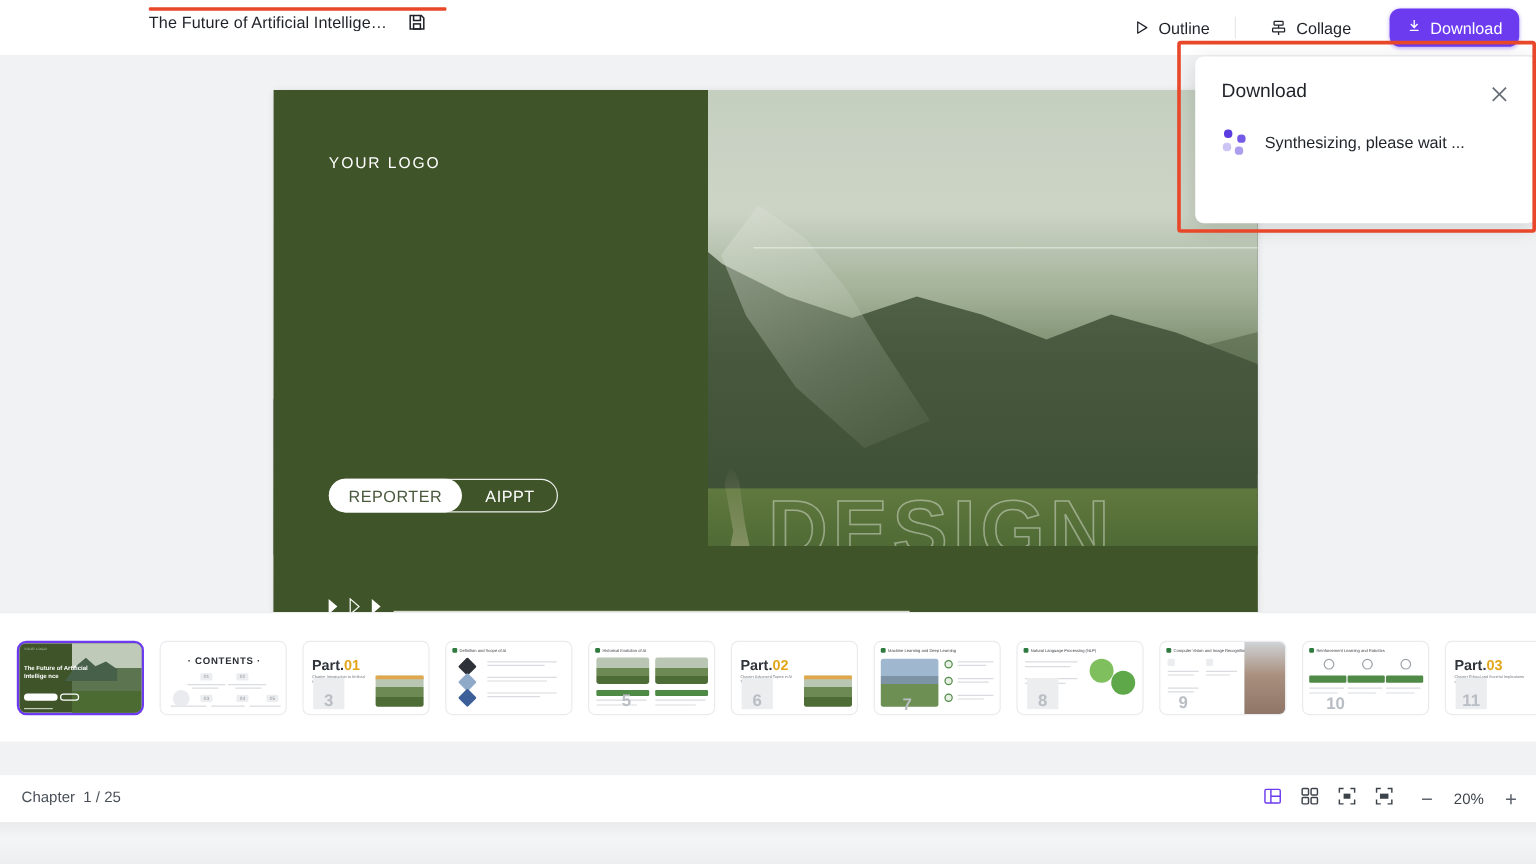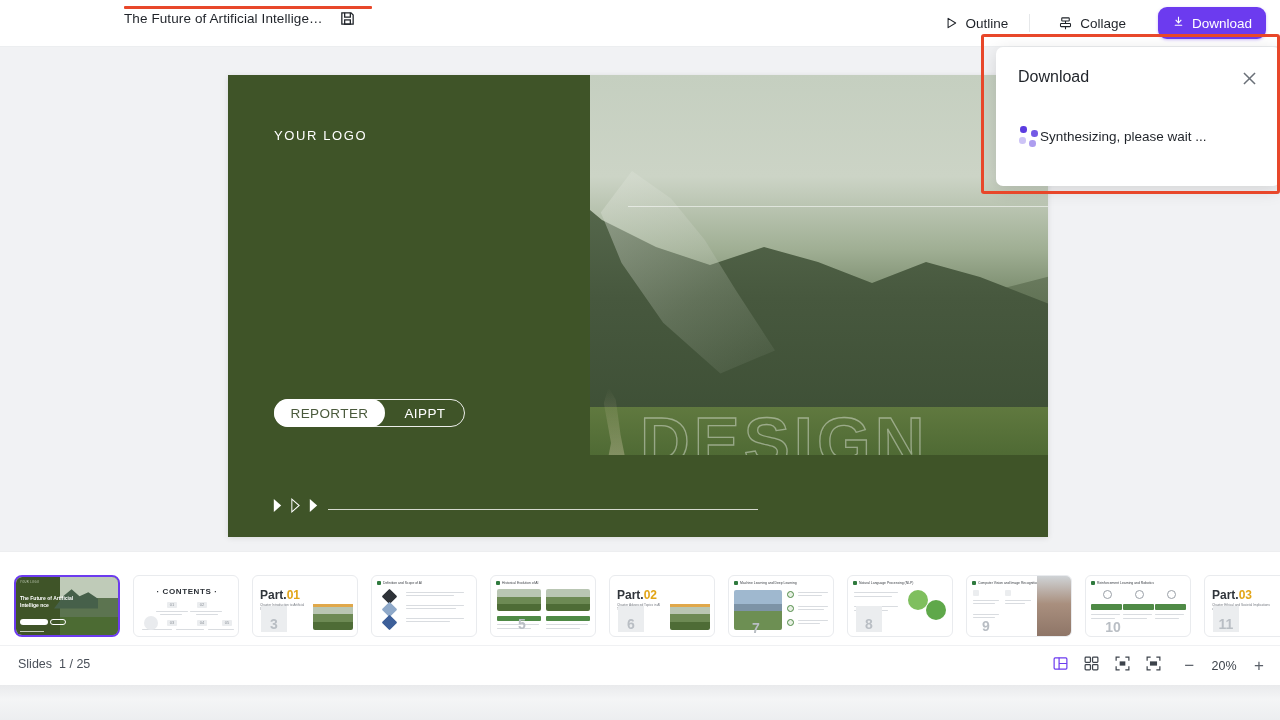--- a/index.html
+++ b/index.html
@@ -198,37 +198,37 @@
     box-shadow: 0 4px 18px rgba(0,0,0,.13);
   }
   #modal-title {
     position: absolute; left: 22px; top: 21px; font-size: 16px; color: #1f2329;
   }
   #modal-close {
     position: absolute; right: 20px; top: 20px; width: 22px; height: 22px;
     cursor: pointer; display:flex; align-items:center; justify-content:center;
   }
   #modal-body {
-    position: absolute; left: 22px; top: 78px; right: 16px;
-    display: flex; align-items: center; 
+    position: absolute; left: 22px; top: 60px; right: 16px;
+    display: flex; align-items: center; gap: 14px;
   }
   #spinner { position: relative; width: 22px; height: 22px; flex: none; }
   #spinner i {
     position: absolute; width: 6.5px; height: 6.5px; border-radius: 50%;
     background: #5b3ce0; display:block;
   }
   #spinner i:nth-child(1){ left:2px;  top:1px;  opacity:1;  }
   #spinner i:nth-child(2){ left:13px; top:5px;  opacity:.85;}
   #spinner i:nth-child(3){ left:1px;  top:12px; opacity:.30;}
   #spinner i:nth-child(4){ left:11px; top:15px; opacity:.50;}
   #modal-msg { font-size: 13.5px; color: #1f2329; }
 
   
   #strip {
-    position: absolute; left: 0; top: 551px; width: 1280px; height: 108px;
+    position: absolute; left: 0; top: 510px; width: 1280px; height: 108px;
     background: #ffffff; border-top: 1px solid #edeef0;
     display: flex; align-items: center; gap: 0px; padding-left: 14px; overflow: hidden;
   }
   .thumb {
     position: relative; width: 106px; height: 62px; border-radius: 6px;
     background: #ffffff; margin-right: 13px; flex: none; cursor: pointer;
     border: 1px solid #e9ebee; overflow: hidden;
   }
   .thumb.sel { border: 2.5px solid #6c3bef; border-radius: 8px; }
   .t-head { position:absolute; left:5px; top:5px; font-size:3.4px; color:#3b3f45; display:flex; align-items:center; gap:2px;}
@@ -627,21 +627,21 @@
     <div class="t-part">
       <span>Part.</span><span class="num">03</span>
     </div>
     <div class="t-sub">Chapter Ethical and Societal Implications of AI</div>
     <div class="t-big">11</div>
   </div>
 </div>
 
 <div id="status">
   <div id="slides-count">
-    <span>Slides</span>&nbsp;
+    <span>Chapter</span>&nbsp;
     <span>1</span>
     <span>/</span>
     <span>25</span>
   </div>
 
   <div id="status-right">
     <span class="sicon">
       <svg width="17" height="17" viewBox="0 0 24 24" fill="none" stroke="#6c3bef" stroke-width="1.7">
         <rect x="3" y="4" width="18" height="16" rx="1.5"></rect>
           <path d="M10 4v16M10 12h11"></path>

